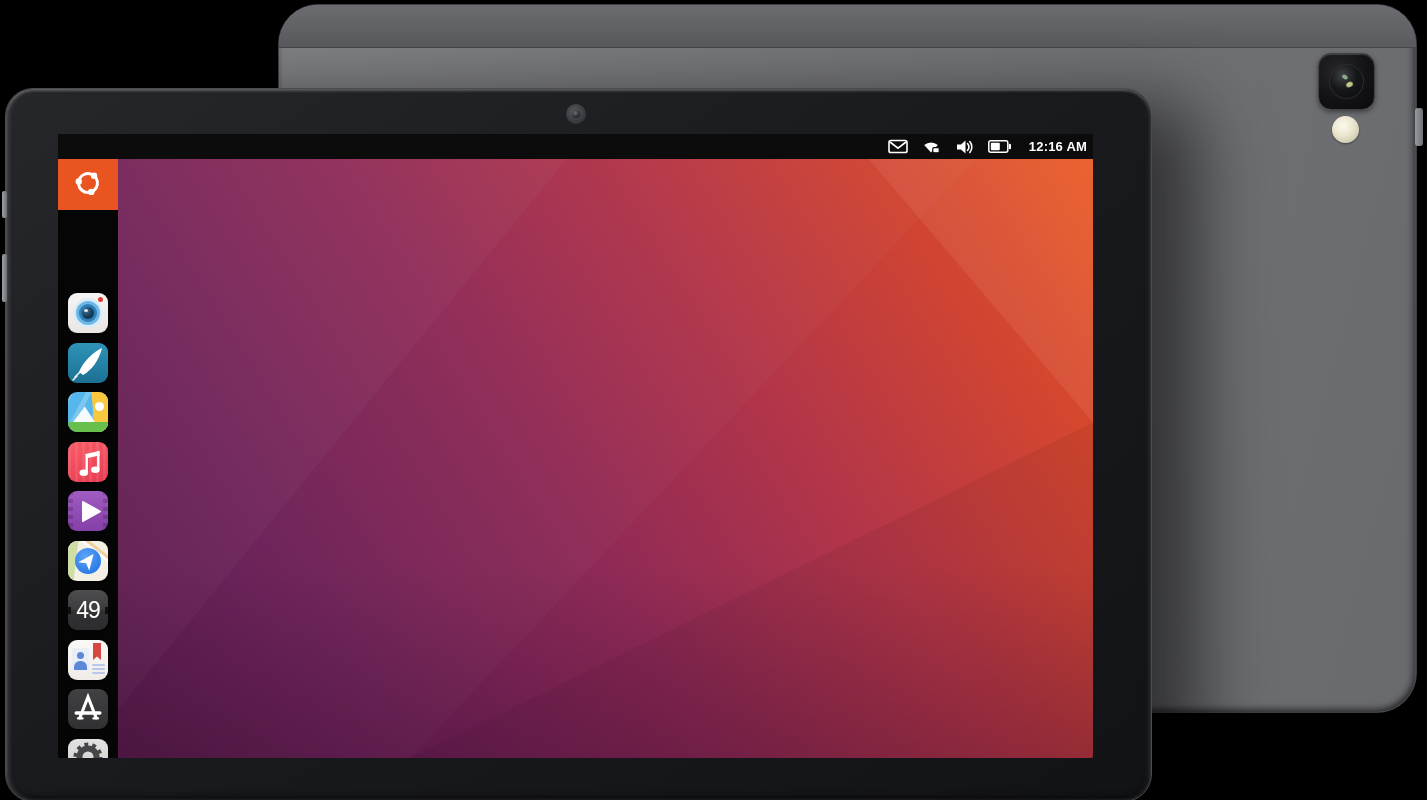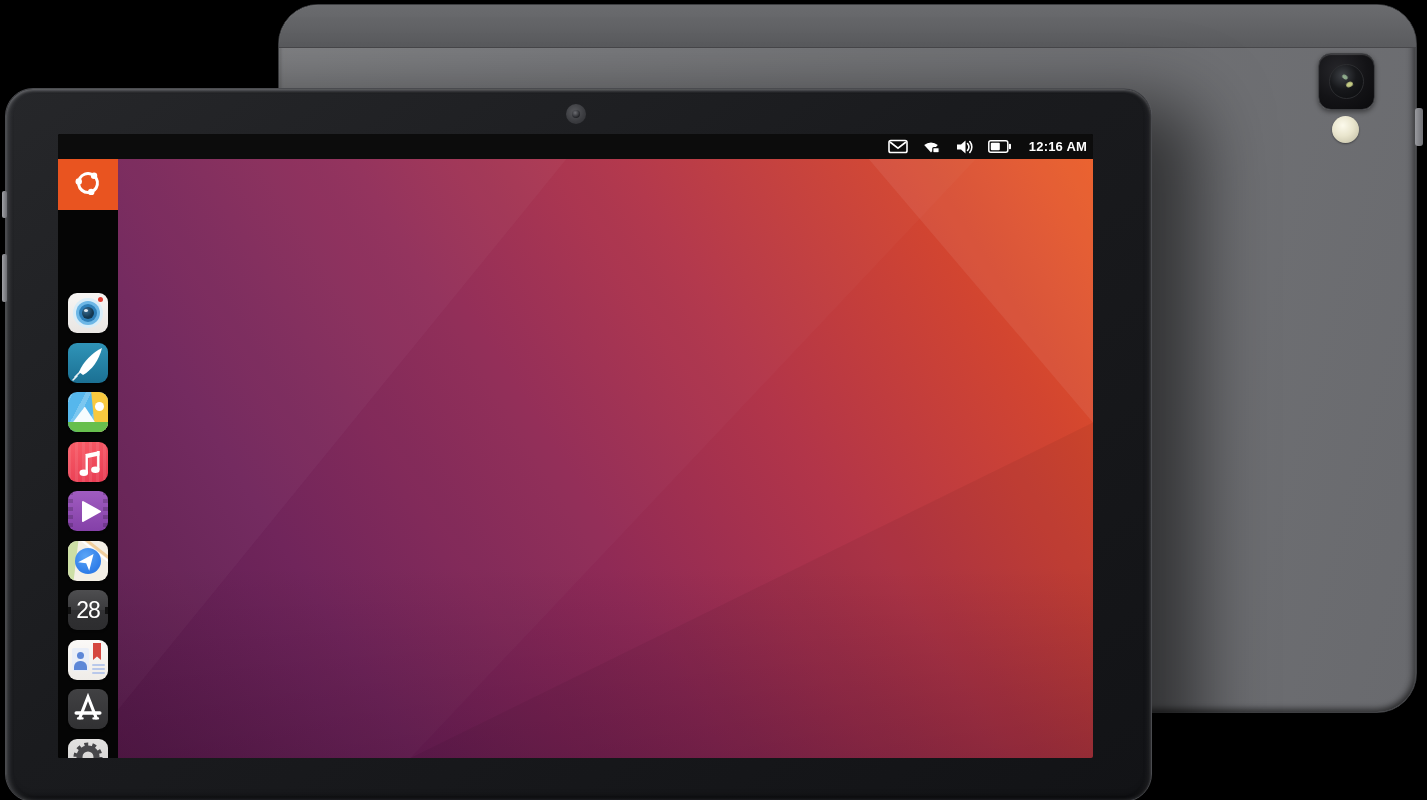--- a/index.html
+++ b/index.html
@@ -320,21 +320,21 @@
           <div class="nav">
             <svg width="26" height="26" viewBox="0 0 26 26">
               <polygon points="13,4 20,20 13,16 6,20" fill="#fff" transform="rotate(38 13 13)"></polygon>
             </svg>
           </div>
         </div>
 
         <div class="dock-icon icon-calendar p7">
           <div class="hinge left"></div>
           <div class="hinge right"></div>
-          <span class="day">28</span>
+          <span class="day">49</span>
         </div>
 
         <div class="dock-icon icon-contacts p8">
           <div class="avatar">
             <div class="head"></div>
               <div class="body"></div>
           </div>
           <div class="ribbon"></div>
           <div class="line l1"></div>
           <div class="line l2"></div>

